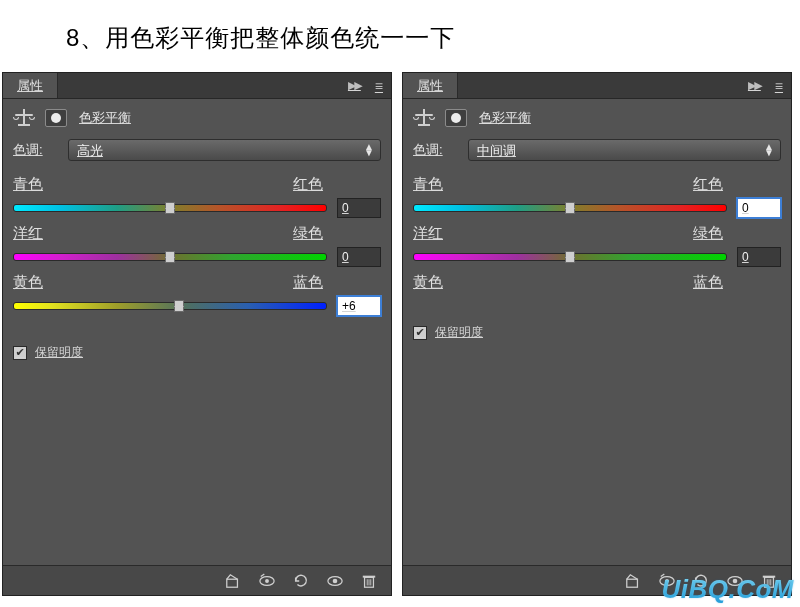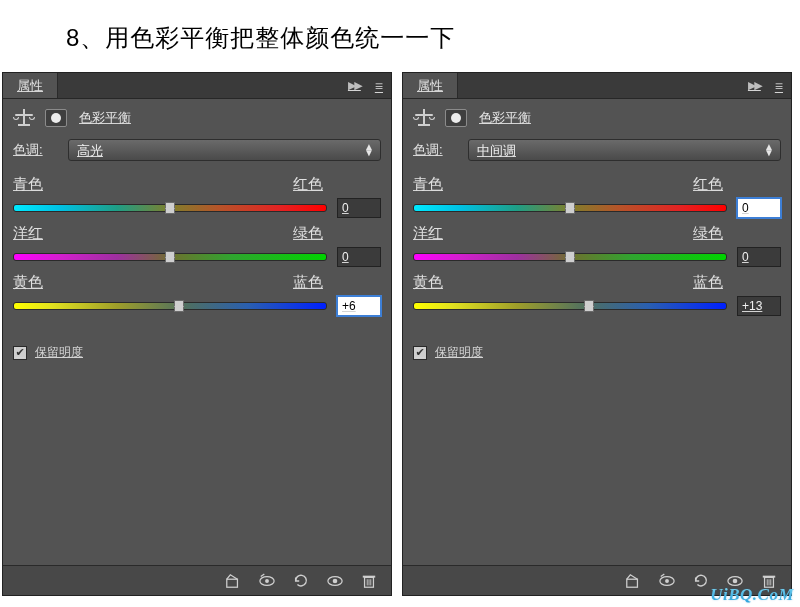--- a/index.html
+++ b/index.html
@@ -41,21 +41,21 @@
   .track.yelblu { background: linear-gradient(90deg,#ffff00,#e2e21f 12%,#9e9e2a 33%,#4f6f60 55%,#2a5fb0 75%,#0020ff 100%); }
   .thumb { position: absolute; top: -3px; width: 10px; height: 12px; background: #cfcfcf; border: 1px solid #6b6b6b; transform: translateX(-50%); }
   .thumb:after { content: ''; position: absolute; left: 50%; bottom: -5px; transform: translateX(-50%); border: 5px solid transparent; border-top: 5px solid #cfcfcf; }
   .valbox { width: 44px; height: 20px; background: #3b3b3b; border: 1px solid #222; color: #f0f0f0; font-size: 12px; padding: 2px 4px; text-align: left; }
   .valbox.active { background: #fff; color: #000; border: 1px solid #3d7fd6; box-shadow: 0 0 0 1px #3d7fd6; }
   .check-row { display: flex; align-items: center; gap: 8px; padding: 18px 10px; }
   .chk { width: 14px; height: 14px; border: 1px solid #2a2a2a; background: #cfcfcf; display: flex; align-items: center; justify-content: center; font-size: 11px; color: #333; }
   .footer { margin-top: auto; height: 30px; background: #484848; border-top: 1px solid #2a2a2a; display: flex; align-items: center; justify-content: flex-end; gap: 6px; padding: 0 8px; }
   .ftr-ic { width: 28px; height: 22px; color: #cfcfcf; display: flex; align-items: center; justify-content: center; font-size: 14px; }
   .ftr-ic svg { width: 18px; height: 16px; }
-  .watermark { position: absolute; right: 6px; bottom: 2px; font-size: 17px; font-weight: bold; font-style: italic; font-family: Liberation Serif, serif; background: linear-gradient(#a0f0ff,#2aa6dd); -webkit-background-clip: text; color: transparent; text-shadow: 0 0 2px rgba(0,120,200,0.3); letter-spacing: 0.5px; }
+  .watermark { position: absolute; right: 6px; bottom: 2px; font-size: 26px; font-weight: bold; font-style: italic; font-family: Liberation Sans, sans-serif; background: linear-gradient(#a0f0ff,#2aa6dd); -webkit-background-clip: text; color: transparent; text-shadow: 0 0 2px rgba(0,120,200,0.3); letter-spacing: 0.5px; }
 </style>
 </head>
 <body>
 
 <div class="caption">8、用色彩平衡把整体颜色统一一下</div>
 
 <div class="dual">
 
   <div class="panel">
     <div class="tabbar">
@@ -235,26 +235,20 @@
             </div>
             <div class="valbox">0</div>
           </div>
         </div>
 
         <div class="srow">
           <div class="labels">
             <span class="lft">黄色</span>
             <span class="rgt">蓝色</span>
           </div>
-          <div class="track-wrap">
-            <div class="track yelblu">
-              <div class="thumb" style="left:56%"></div>
-            </div>
-            <div class="valbox">+13</div>
-          </div>
         </div>
       </div>
     </div>
 
     <div class="check-row">
       <div class="chk">✔</div>
       <span>保留明度</span>
     </div>
 
     <div class="footer">

